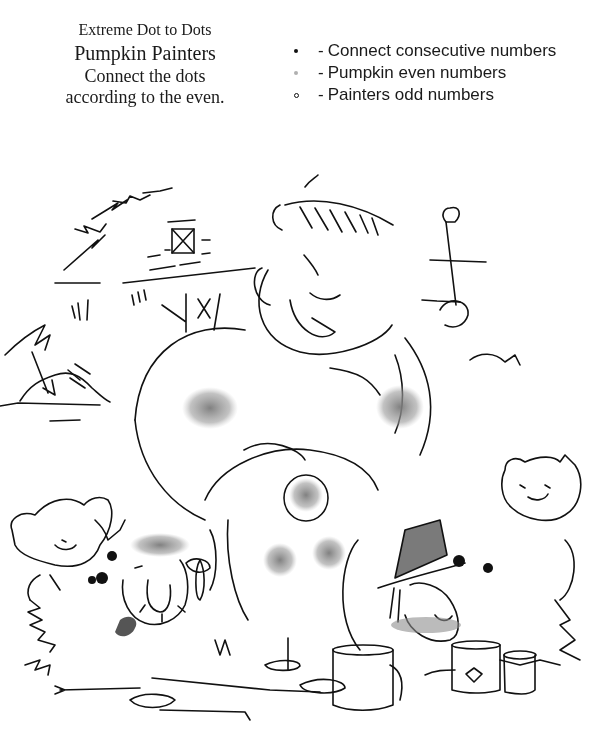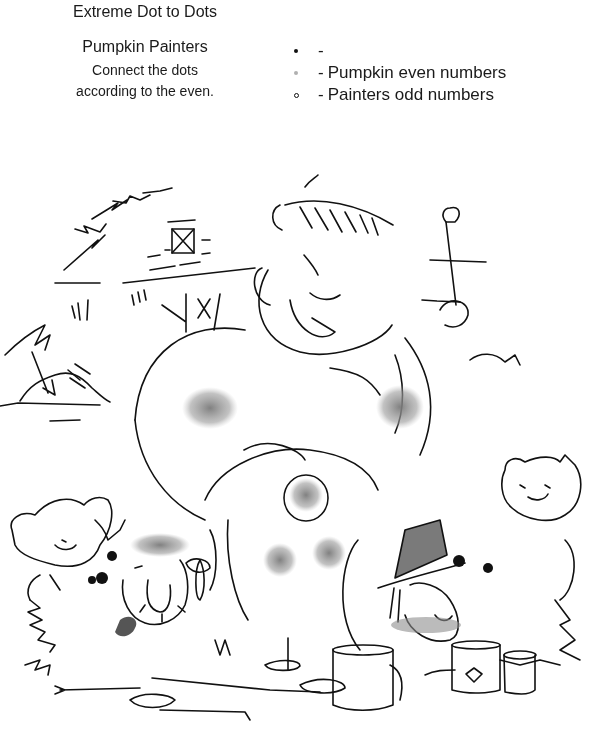--- a/index.html
+++ b/index.html
@@ -1,20 +1,20 @@
 <!DOCTYPE html>
 <html><head>
 <meta charset="utf-8">
 <style>
   html, body { margin: 0; padding: 0; background: #ffffff; }
   body { width: 600px; height: 731px; position: relative; overflow: hidden; font-family: "Liberation Sans", sans-serif; color: #1a1a1a; }
-  .header-left { position: absolute; left: 0; top: 2px; width: 290px; text-align: center; }
+  .header-left { position: absolute; left: 0; top: 20px; width: 290px; text-align: center; font-family: Liberation Serif, serif; }
   .subtitle { font-size: 16px; line-height: 20px; margin-top: 0; }
-  .title { font-size: 16px; line-height: 26px; margin-top: 12px; }
-  .instr { font-size: 14px; line-height: 21px; }
+  .title { font-size: 20px; line-height: 26px; margin-top: 0; }
+  .instr { font-size: 18px; line-height: 21px; }
   .legend { position: absolute; left: 294px; top: 40px; }
   .legend-row { display: flex; align-items: center; font-size: 17px; line-height: 22px; height: 22px; }
   .legend-sym { width: 22px; display: inline-flex; align-items: center; }
   .sym-dot { width: 4px; height: 4px; border-radius: 50%; background: #111; display: inline-block; }
   .sym-gray { width: 4px; height: 4px; border-radius: 50%; background: #b0b0b0; display: inline-block; }
   .sym-ring { width: 5px; height: 5px; border-radius: 50%; border: 1.3px solid #111; display: inline-block; box-sizing: border-box; }
   .dash { margin: 0 4px 0 2px; }
   .puzzle { position: absolute; left: 0; top: 140px; width: 600px; height: 591px; }
   .puzzle svg { position: absolute; left: 0; top: 0; }
 </style>
@@ -27,20 +27,21 @@
   <div class="instr">Connect the dots</div>
   <div class="instr">according to the even.</div>
 </div>
 
 <div class="legend">
   <div class="legend-row">
     <span class="legend-sym">
         <span class="sym-dot"></span>
       </span>
     <span class="dash">-</span>
+    <span>Connect consecutive numbers</span>
   </div>
   <div class="legend-row">
     <span class="legend-sym">
         <span class="sym-gray"></span>
       </span>
     <span class="dash">-</span>
     <span>Pumpkin even numbers</span>
   </div>
   <div class="legend-row">
     <span class="legend-sym">

